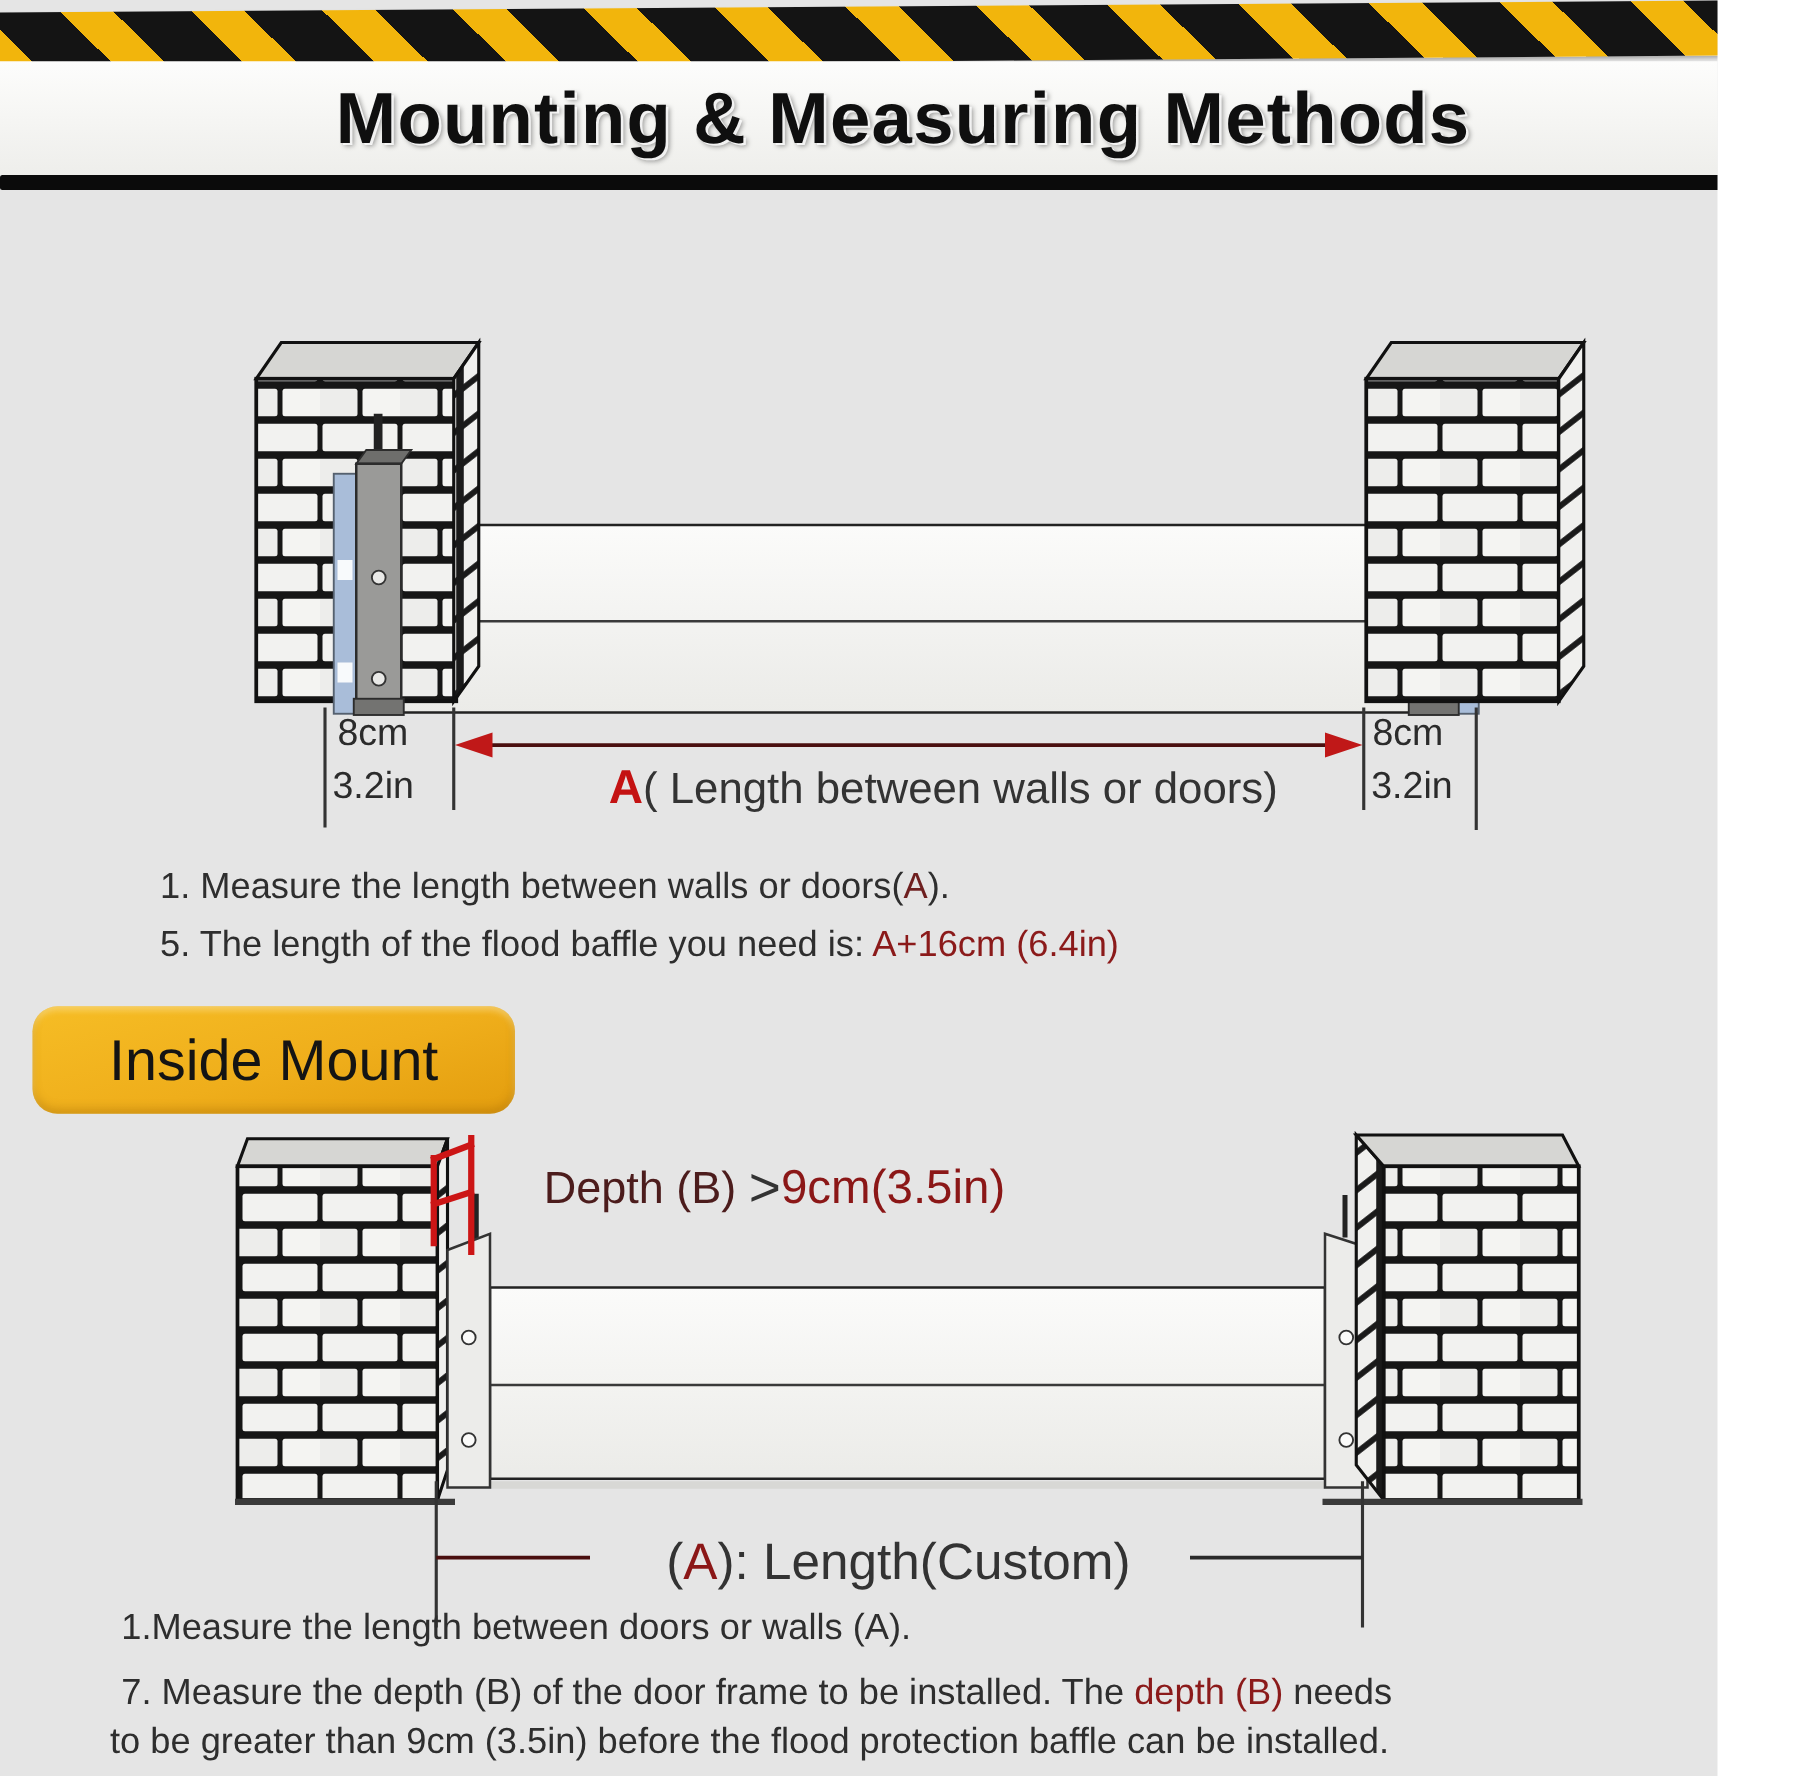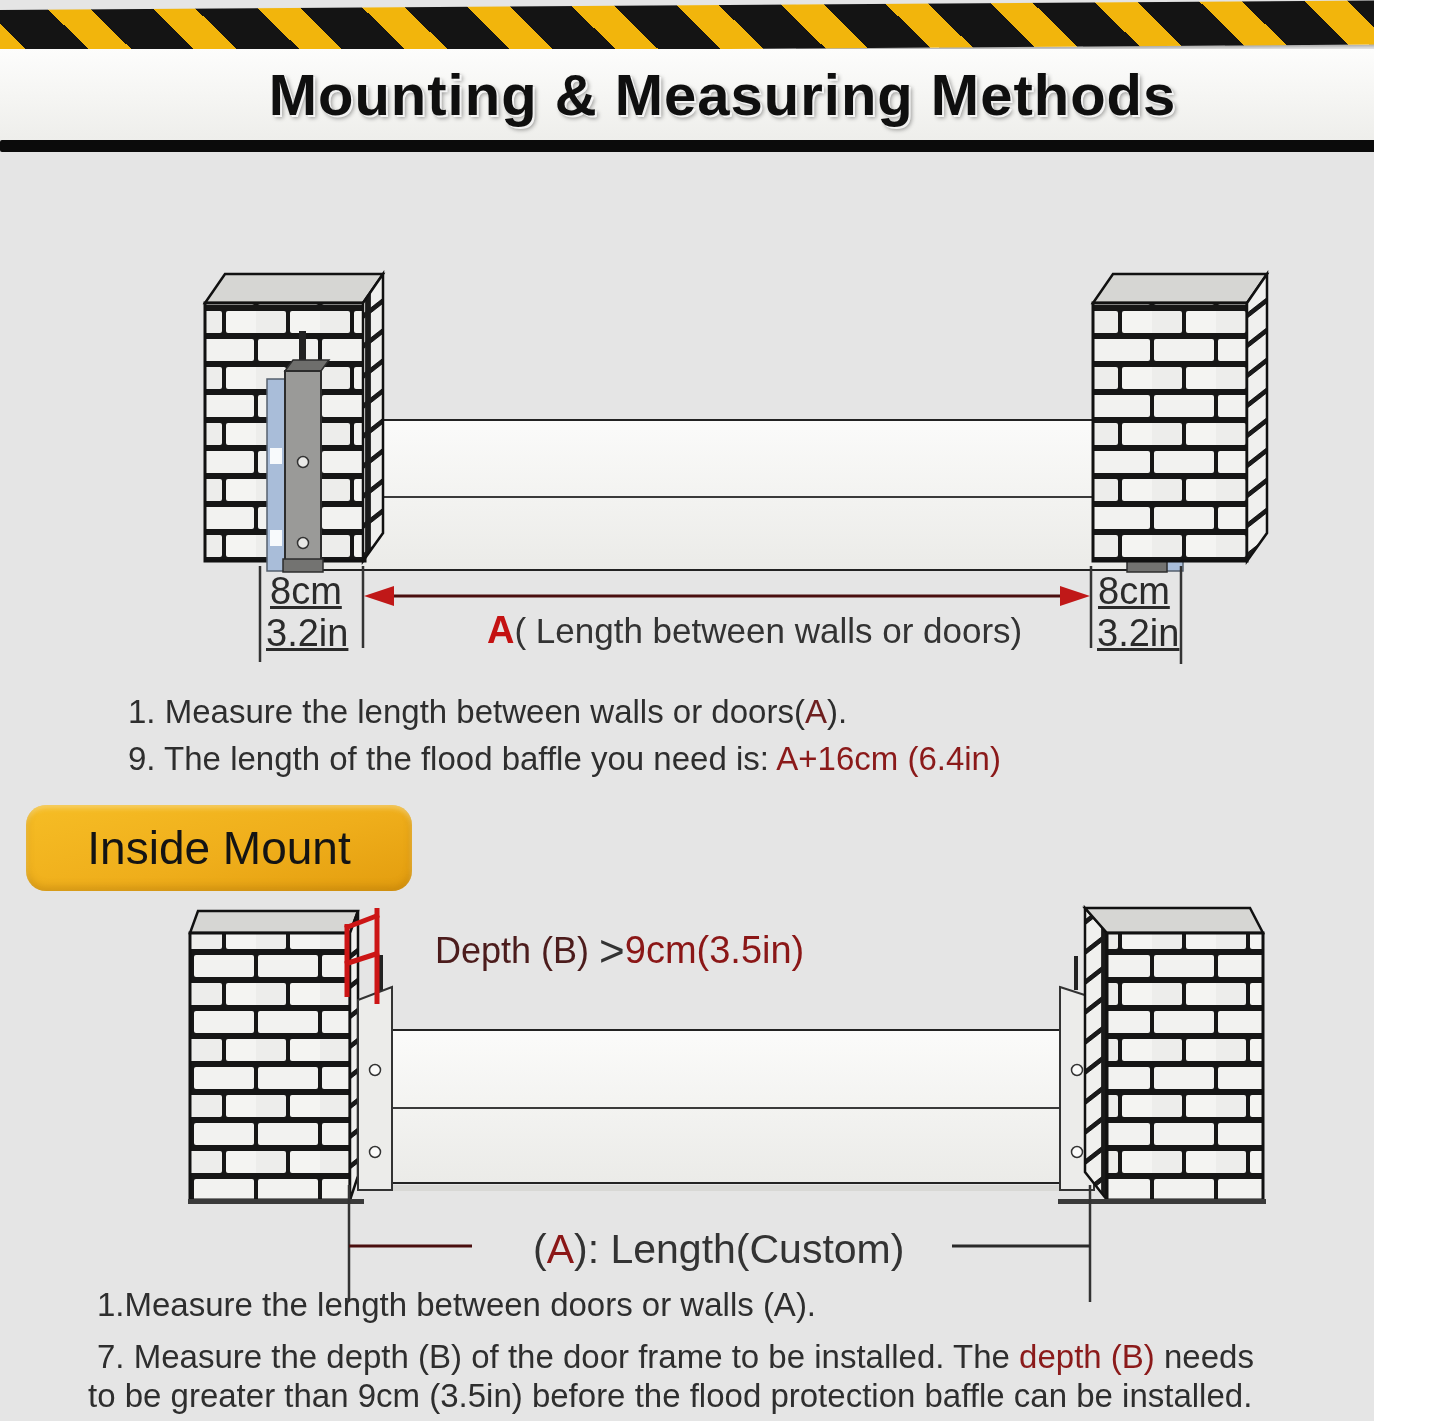--- a/index.html
+++ b/index.html
@@ -30,30 +30,30 @@
     background:linear-gradient(165deg,#f6bd25 0%,#efae1b 55%,#e39d0e 100%);
     box-shadow:inset 0 -4px 8px rgba(140,85,0,.30), inset 0 3px 5px rgba(255,235,170,.55);
     display:flex;align-items:center;justify-content:center;
     font-size:46px;color:#141414;white-space:nowrap;
   }
   .badge.outside{top:181px;}
   .badge.inside{top:805px;}
   
   .diagram{position:absolute;left:0;pointer-events:none;}
   
-  .mtext{position:absolute;font-size:38px;color:#2b2b2b;white-space:nowrap;line-height:1;text-decoration:underline;}
+  .mtext{position:absolute;font-size:30px;color:#2b2b2b;white-space:nowrap;line-height:1;}
   .alabel{position:absolute;left:487px;top:609px;white-space:nowrap;font-size:35px;color:#333;}
   .alabel .a{font-size:38px;font-weight:bold;color:#c41212;}
   .depthlabel{position:absolute;left:390px;top:926px;white-space:nowrap;font-size:36px;color:#4c1c1c;margin-left:45px;}
   .depthlabel .gt{font-size:44px;color:#333;vertical-align:-3px;}
   .depthlabel .val{font-size:38px;color:#8b1717;}
   .dim2label{position:absolute;left:533px;top:1226px;white-space:nowrap;font-size:41px;color:#333;}
   .dim2label .a{color:#8b1717;}
   
-  .step{position:absolute;font-size:33px;color:#2e2e2e;white-space:nowrap;line-height:1;}
+  .step{position:absolute;font-size:29px;color:#2e2e2e;white-space:nowrap;line-height:1;}
   .maroon{color:#8b1a1a;margin-top:24px;}
   .darka{color:#6e1f1f;}
 </style>
 </head>
 <body>
 
 <div class="page">
 
   <div class="hazard"></div>
   <div class="titleband">
@@ -138,21 +138,21 @@
   <div class="mtext" style="left:1098px;top:572px">8cm</div>
   <div class="mtext" style="left:1097px;top:614px">3.2in</div>
   <div class="alabel">
     <span class="a">A</span><span>( Length between walls or doors)</span>
   </div>
 
   <div class="step" style="left:128px;top:695px">
     <span>1. Measure the length between walls or doors(</span><span class="darka">A</span><span>).</span>
   </div>
   <div class="step" style="left:128px;top:742px">
-    <span>9. The length of the flood baffle you need is: </span><span class="maroon">A+16cm (6.4in)</span>
+    <span>5. The length of the flood baffle you need is: </span><span class="maroon">A+16cm (6.4in)</span>
   </div>
 
   <div class="badge inside">
     <span>Inside Mount</span>
   </div>
 
   <svg class="diagram" style="top:895px" width="1445" height="415" viewBox="0 895 1445 415">
 
     <g>
       <polygon points="198,911 358,911 350,933 190,933" fill="#d6d6d3" stroke="#111" stroke-width="2.5"></polygon>

